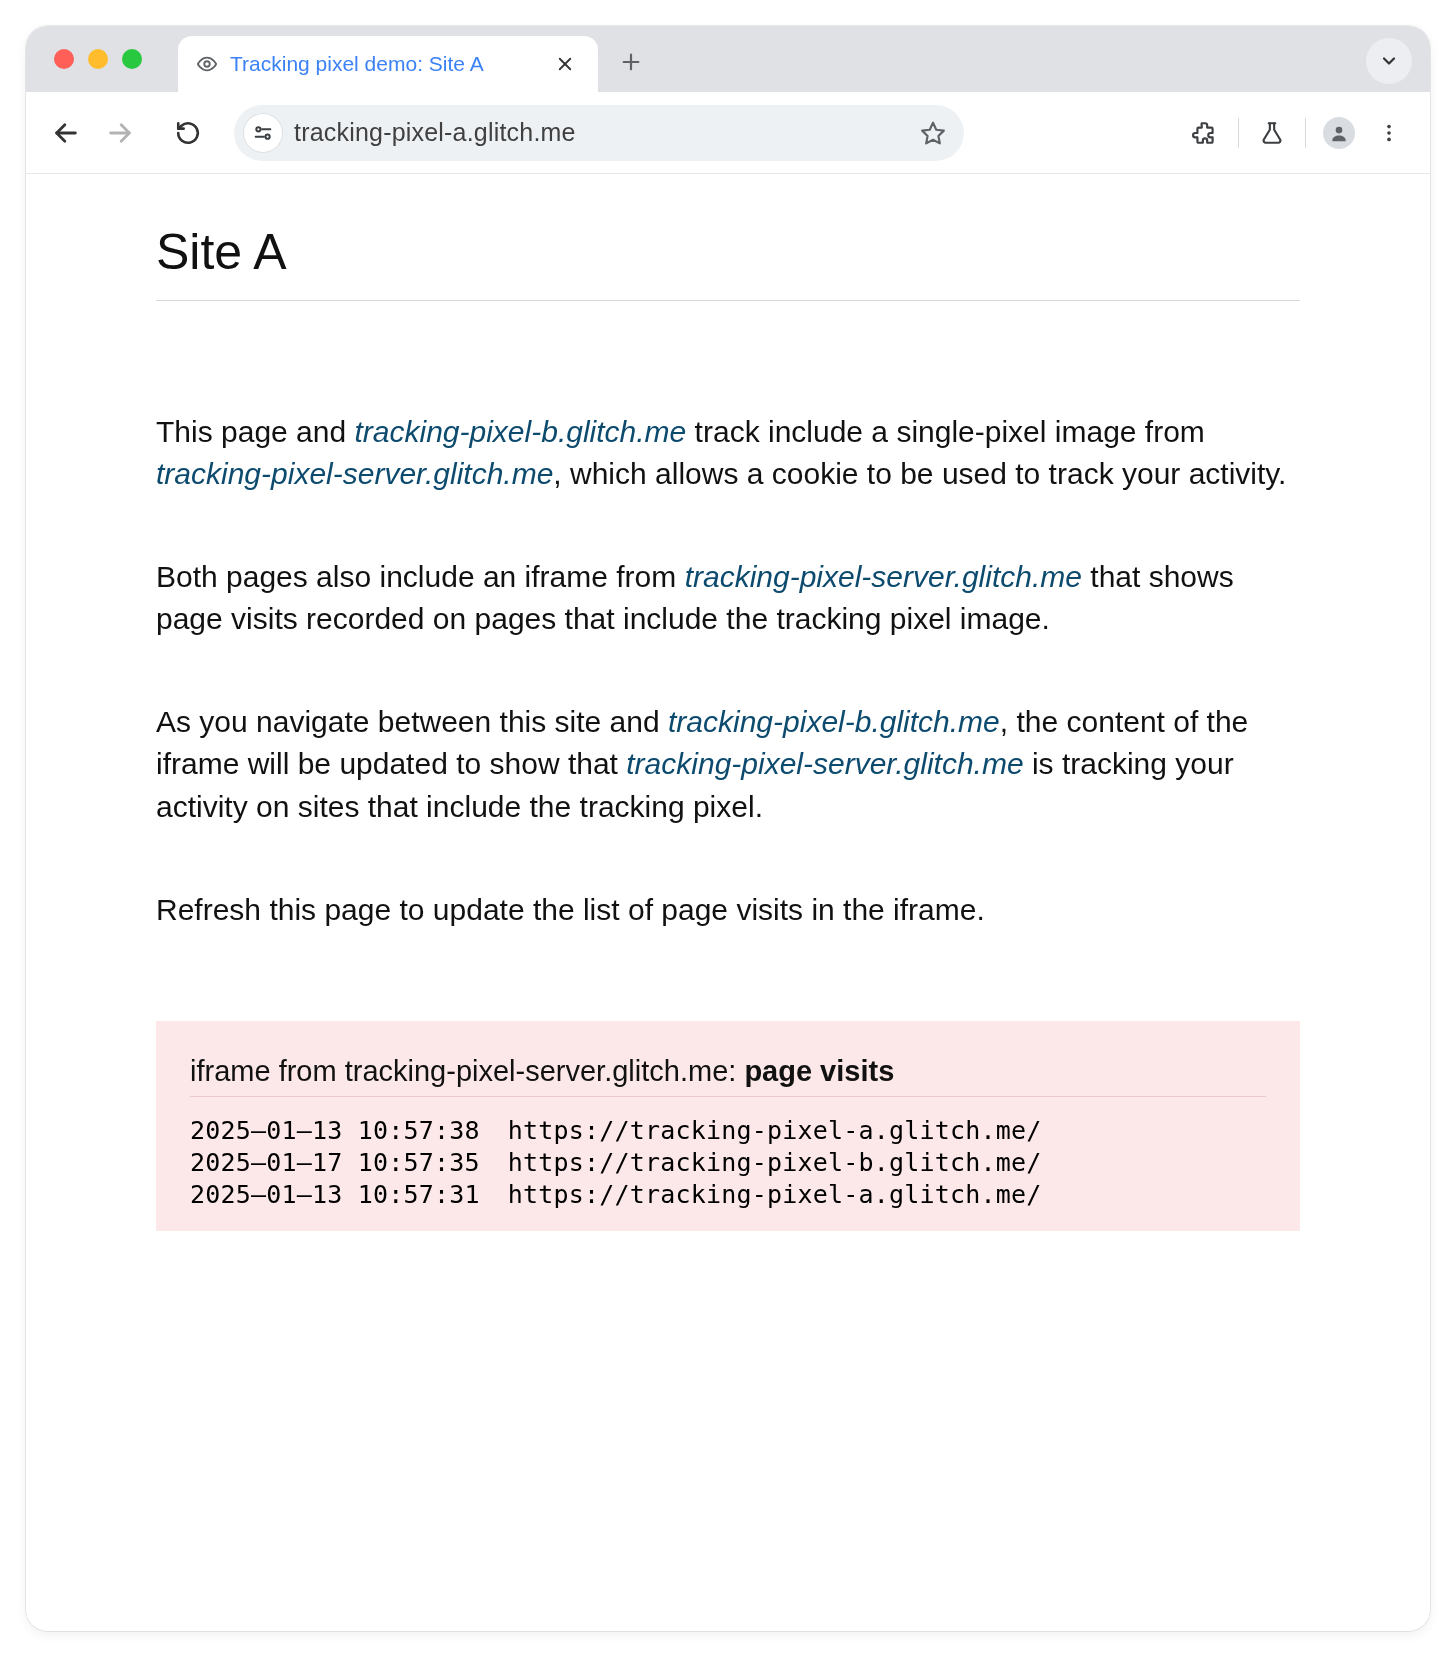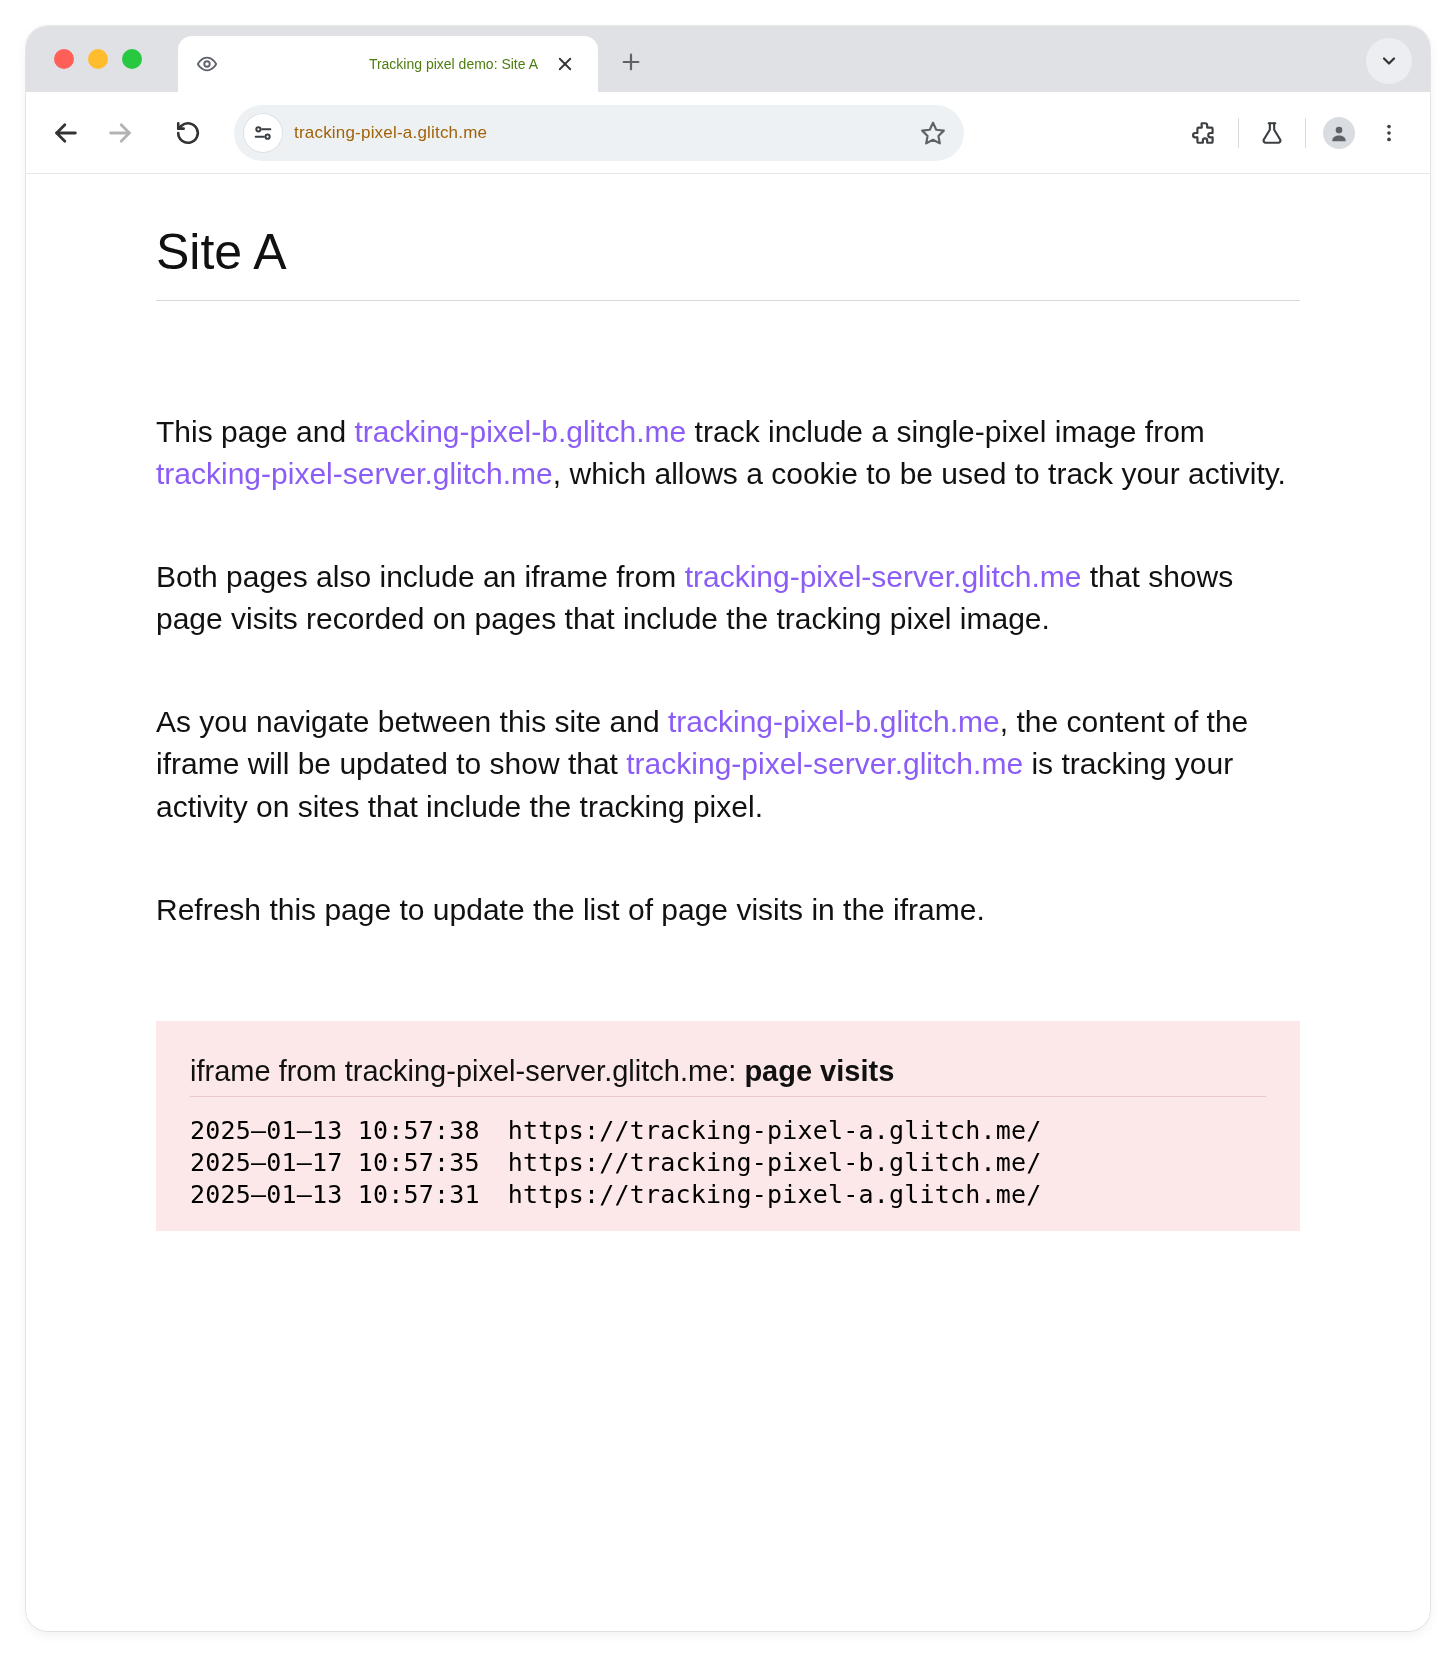--- a/index.html
+++ b/index.html
@@ -32,21 +32,21 @@
     height: 56px;
     background:#fff;
     border-radius: 14px 14px 0 0;
     display:flex; align-items:center;
     padding: 0 18px;
     gap: 12px;
     min-width: 420px;
     margin-top: 10px;
     position: relative;
   }
-  .tab-title { font-size: 14px; color:#4d7c0f; white-space: nowrap; overflow:hidden; text-overflow:ellipsis; flex:1;text-align:right;}
+  .tab-title { font-size: 21px; color:#3b82f6; white-space: nowrap; overflow:hidden; text-overflow:ellipsis; flex:1;}
   .tab-eye { color:#5f6368; display:flex; align-items:center;}
   .tab-close { color:#333; display:flex; align-items:center; padding: 6px; border-radius:50%; }
   .newtab { margin-left: 14px; color:#5f6368; padding:8px; border-radius:50%; display:flex; margin-top:6px;}
   .tabstrip-spacer { flex:1; }
   .drop { width:46px; height:46px; border-radius:50%; background:#eceef1; display:flex; align-items:center; justify-content:center; color:#333; margin-top:4px;}
   
   .toolbar {
     height: 82px;
     background:#fff;
     border-bottom: 1px solid #e8e8e8;
@@ -66,34 +66,34 @@
     padding: 0 12px 0 10px;
     margin-left: 14px;
     gap: 12px;
   }
   .site-chip {
     width:38px; height:38px; border-radius:50%; background:#fff;
     display:flex; align-items:center; justify-content:center; color:#3c4043;
     box-shadow: 0 0 0 1px rgba(0,0,0,0.06);
     flex-shrink:0;
   }
-  .url { flex:1; font-size:17px; color:#a16207; letter-spacing:0.2px; white-space:nowrap; overflow:hidden;}
+  .url { flex:1; font-size:25px; color:#404040; letter-spacing:0.2px; white-space:nowrap; overflow:hidden;}
   .star { color:#5f6368; padding:6px; display:flex;}
   .right-icons { display:flex; align-items:center; gap: 4px; margin-left: auto; }
   .ticon { width:46px; height:46px; display:flex; align-items:center; justify-content:center; color:#3c4043; }
   .vsep { width:1px; height:30px; background:#d7d9dc; margin: 0 6px;}
   .avatar { width:32px; height:32px; border-radius:50%; background:#d9dce0; display:flex; align-items:center; justify-content:center; color:#5f6368;}
   
   .viewport { flex:1; overflow:hidden; background:#fff; padding: 50px 130px 0 130px; }
   h1.page-title { font-size: 62px; font-weight:400; line-height:1.15; color:#111; }
   h1.page-title .bold { display:block; font-weight:400; font-size: 50px;}
   .hr { border:none; border-top:1px solid #d9d9d9; margin: 18px 0 0 0;}
   .content p { font-size: 30px; line-height:1.42; color:#111; margin-top: 60px;}
   .content p:first-of-type { margin-top: 110px;}
-  .content a { color:#8b5cf6; text-decoration:none; }
+  .content a { color:#0c4a6e; text-decoration:none;font-style:italic; }
   
   .iframe-box { background:#fce8e8; margin-top: 90px; padding: 34px 34px 20px 34px;}
   .iframe-heading { font-size:29px; font-weight:400; color:#111; padding-bottom: 8px; border-bottom:1px solid #e8c9c9;}
   .iframe-heading b { font-weight:800;}
   .visits { font-family: "Menlo","Consolas",monospace; font-size:25px; line-height:1.28; margin-top: 18px; white-space:nowrap; letter-spacing:0.2px;}
   .visit-row { display:flex; gap: 28px;}
   svg { display:block; }
 </style>
 </head>
 <body>

